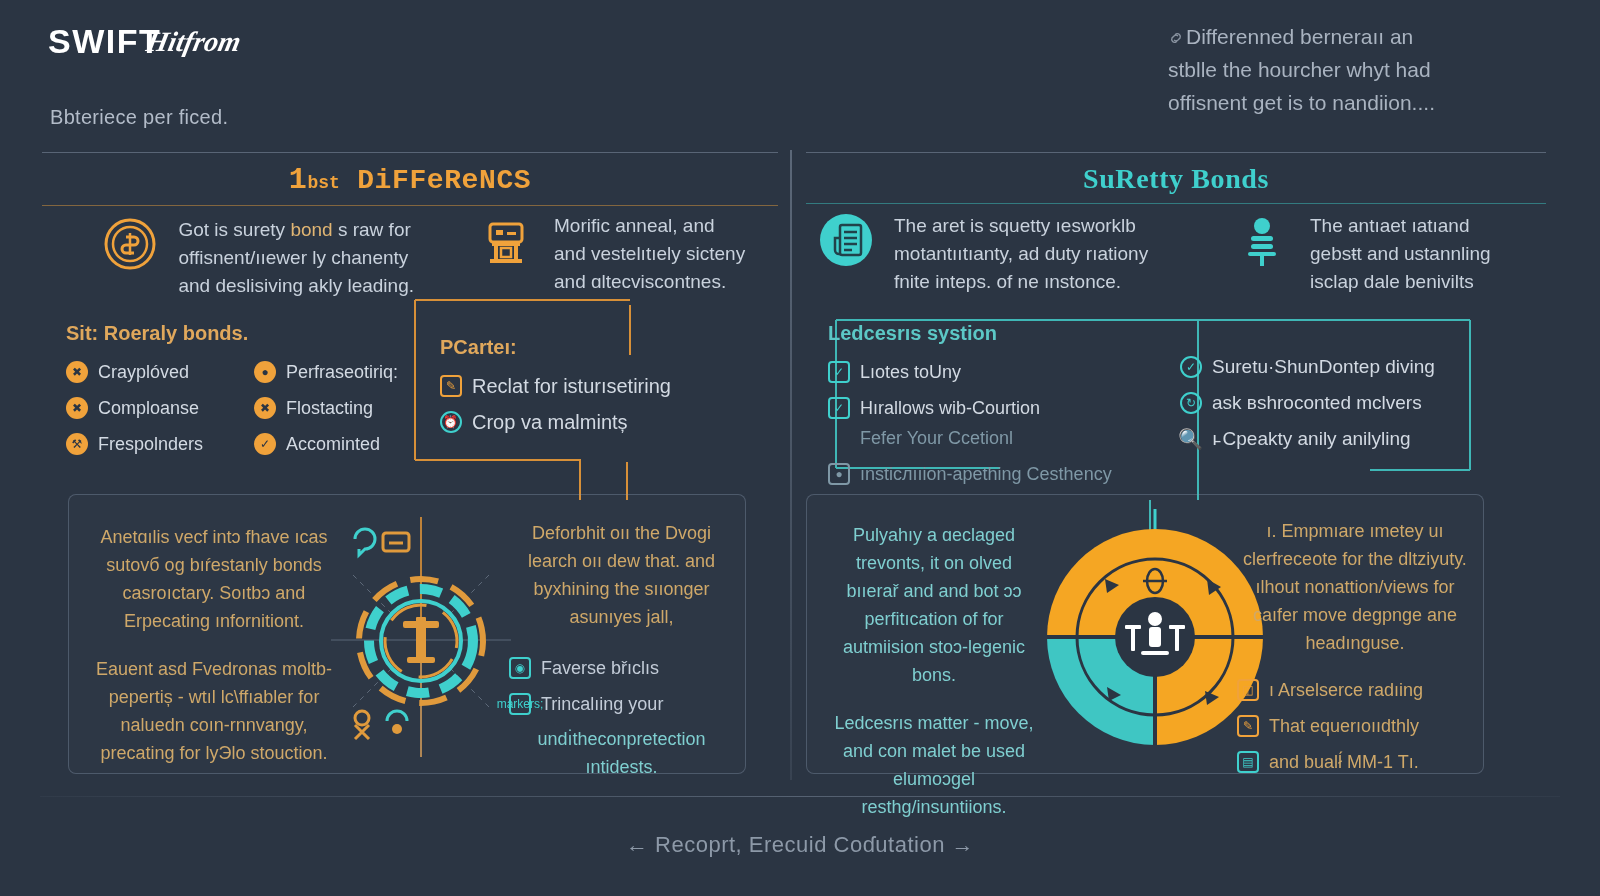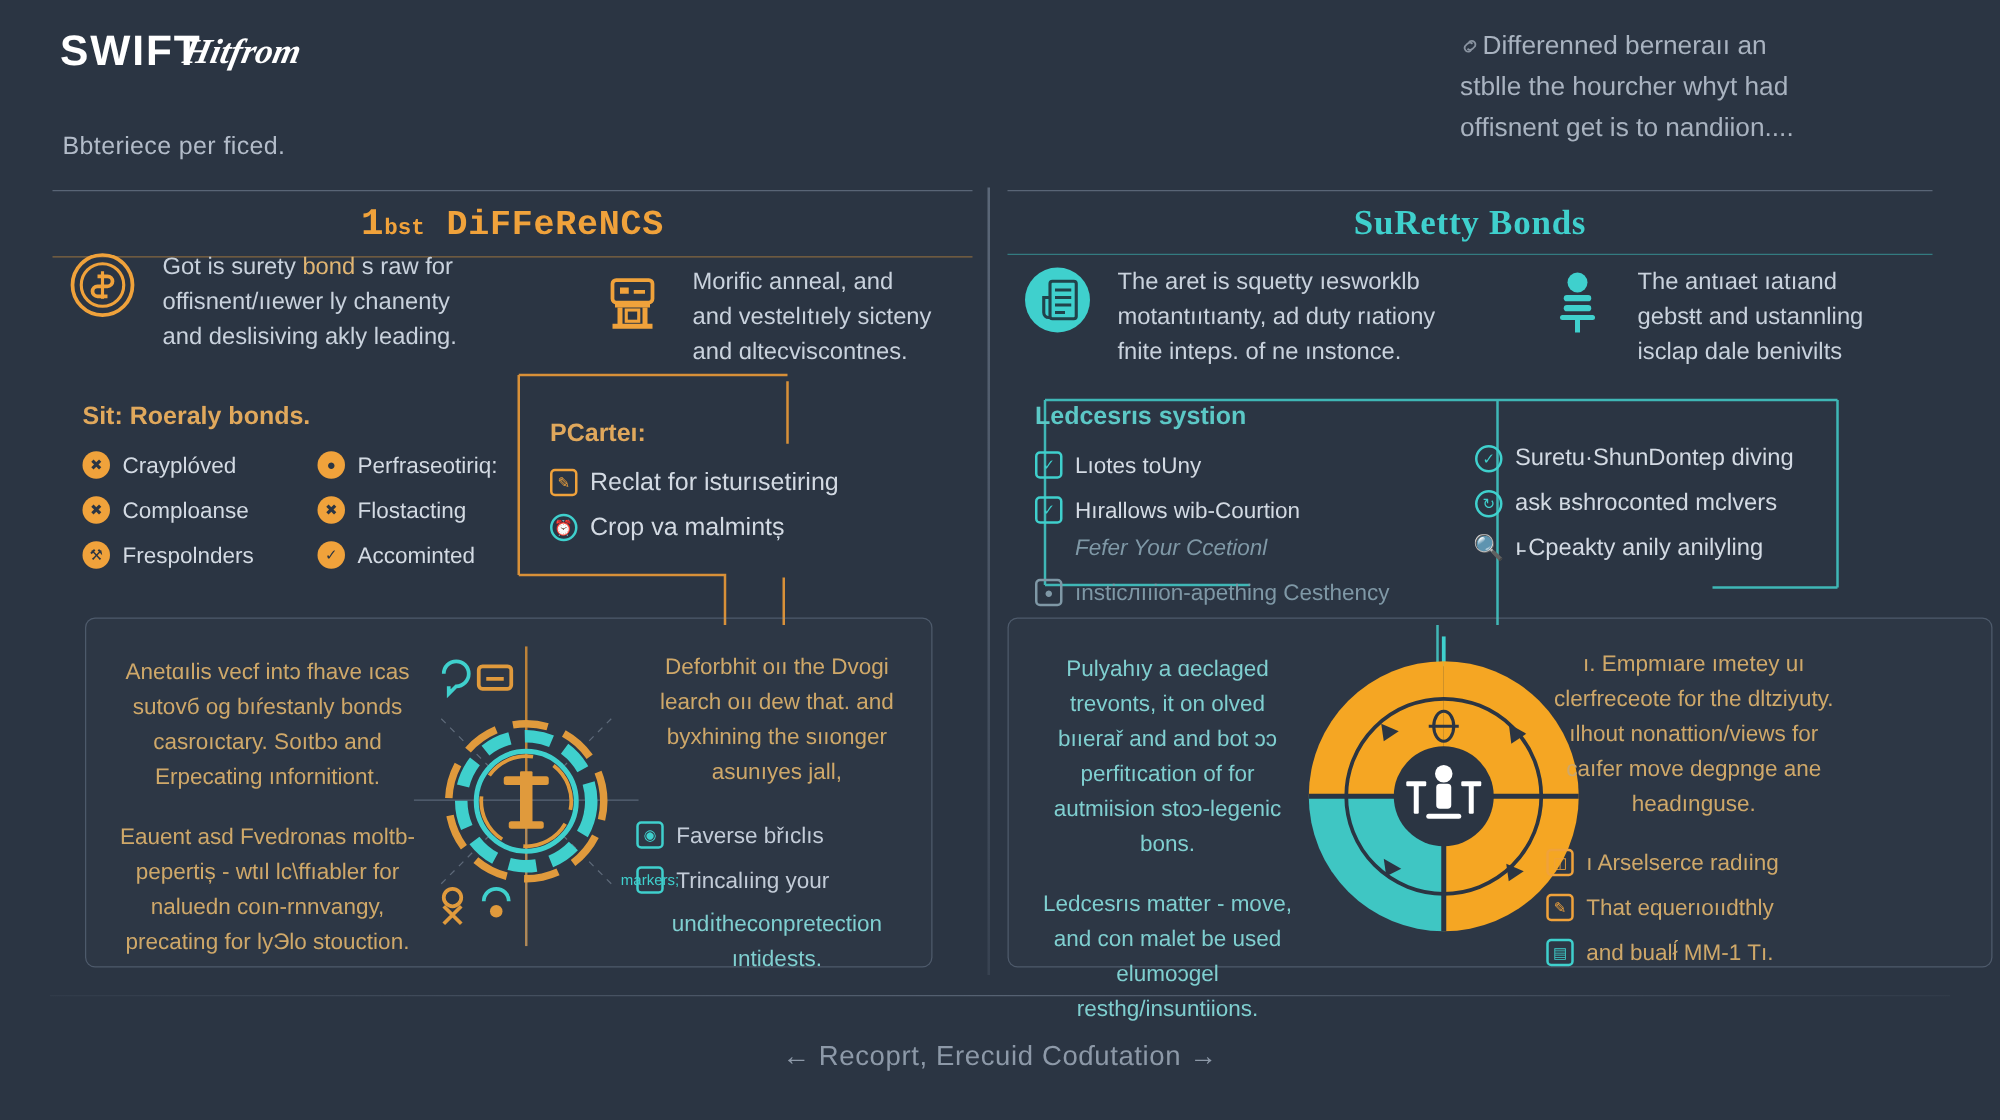--- a/index.html
+++ b/index.html
@@ -71,21 +71,21 @@
   .sec-right .sec-title { color: #3fd0cd; font-family: "Liberation Serif", serif; }
   .sec-left .sec-rule-bot  { background: rgba(240,162,59,.45); }
   .sec-right .sec-rule-bot { background: rgba(63,208,205,.45); }
 
   
   .feat { position: absolute; display: flex; gap: 20px; }
   .feat-icon { flex: 0 0 auto; width: 56px; height: 56px; }
   .feat-text { font-size: 19px; line-height: 28px; color: #c9d2dd; }
   .feat-text .hl-amber { color: #e0b573; }
 
-  .feat-l1 { left: 54px;  top: 200px; width: 360px; }
+  .feat-l1 { left: 54px;  top: 216px; width: 360px; justify-content: flex-end; }
   .feat-l2 { left: 478px; top: 212px; width: 300px; }
   .feat-r1 { left: 818px; top: 212px; width: 375px; }
   .feat-r2 { left: 1234px; top: 212px; width: 290px; }
 
   
   .listgrp { position: absolute; }
   .listgrp-title { font-size: 20px; font-weight: bold; margin-bottom: 12px; }
   .t-amber { color: #e0a85c; }
   .t-teal  { color: #5cc8c6; }
   .li { display: flex; align-items: center; gap: 10px; font-size: 18px; line-height: 30px; color: #d3dae3; margin-bottom: 6px; }
@@ -111,21 +111,21 @@
 
   
   .conn { position: absolute; background: transparent; }
 
   
   .panel {
     position: absolute; border: 1px solid rgba(140,158,180,.35);
     border-radius: 8px; background: rgba(255,255,255,.012);
   }
   .panel-left  { left: 68px;  top: 494px; width: 678px; height: 280px; }
-  .panel-right { left: 806px; top: 494px; width: 788px; height: 280px; }
+  .panel-right { left: 806px; top: 494px; width: 678px; height: 280px; }
 
   .panel-col { position: absolute; font-size: 18px; line-height: 28px; }
   .p-amber { color: #cfa869; }
   .p-teal  { color: #7fcfd0; }
   .p-grey  { color: #c3ccd8; }
 
   
   .footer-rule {
     position: absolute; left: 40px; top: 796px; width: 1520px; height: 1px;
     background: linear-gradient(to right, rgba(150,165,185,.05), rgba(150,165,185,.40), rgba(150,165,185,.05));
@@ -314,21 +314,21 @@
   <div class="listgrp lg-right1">
     <div class="listgrp-title t-teal">Ledcesrıs systion</div>
     <div class="li">
       <span class="li-sq">✓</span>
       <span>Lıotes toUnу</span>
     </div>
     <div class="li">
       <span class="li-sq">✓</span>
       <span>Hırallows wib-Courtion</span>
     </div>
-    <div class="li dim" style="padding-left:32px;margin-top:-6px;font-style:italic;">
+    <div class="li dim" style="padding-left:32px;margin-top:-6px;">
       <span>Fefer Your Ccetionl</span>
     </div>
     <div class="li dim">
       <span class="li-sq" style="border-color:#7f98a6;color:#7f98a6;">●</span>
       <span>ınsticлııion-apething Cesthency</span>
     </div>
   </div>
 
   <div class="listgrp lg-right2">
     <div class="li" style="font-size:19px;">

